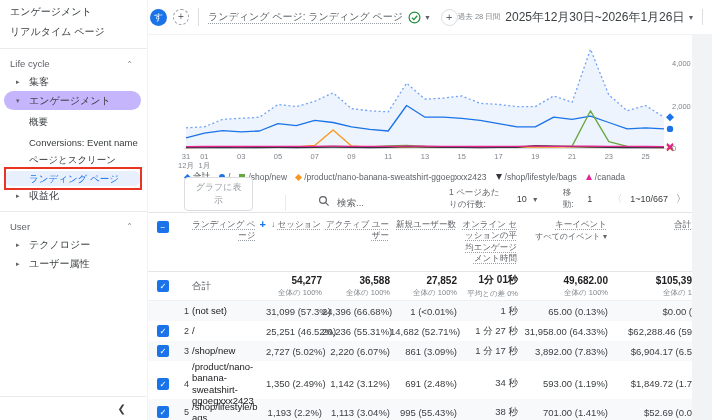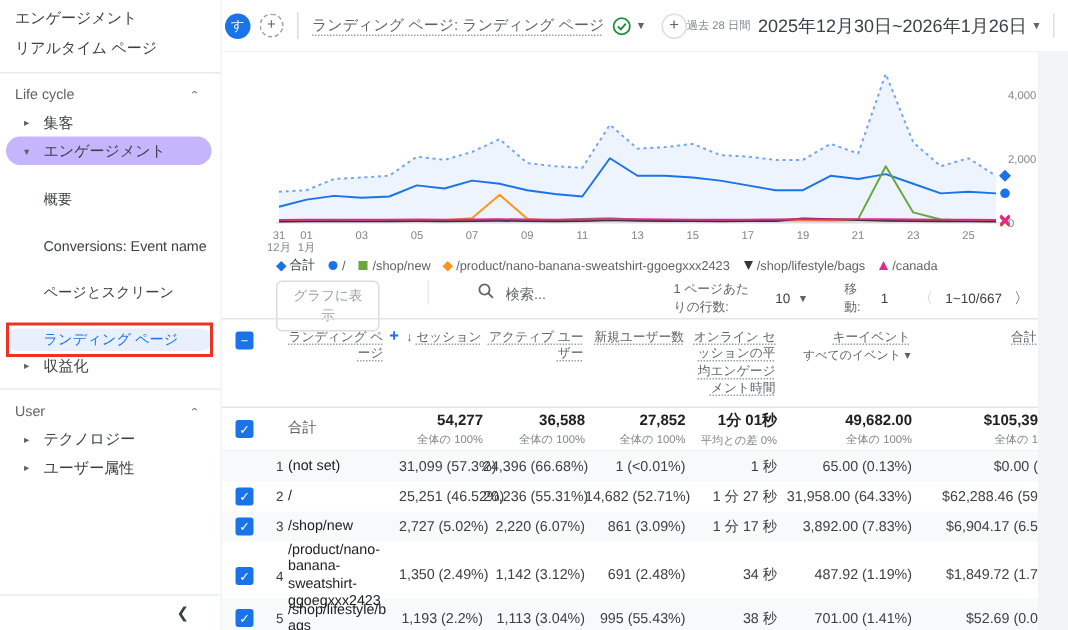--- a/index.html
+++ b/index.html
@@ -9,21 +9,21 @@
   
   .sidebar{position:absolute;left:0;top:0;width:148px;height:420px;background:#fff;border-right:1px solid #f1f3f4;box-sizing:border-box;}
   .nav{padding-top:2px;}
   .nav-top{height:20px;display:flex;align-items:center;padding-left:10px;font-size:10px;color:#3c4043;white-space:nowrap;}
   .nav-divider{height:12px;position:relative;}
   .nav-divider::after{content:"";position:absolute;left:0;right:0;top:6px;border-top:1px solid #e8eaed;}
   .nav-section{height:18px;display:flex;align-items:center;padding:0 14px 0 10px;font-size:9.5px;color:#5f6368;}
   .nav-section .chev{margin-left:auto;font-size:8px;color:#5f6368;transform:scaleY(.8);}
   .nav-parent{height:19px;display:flex;align-items:center;padding-left:25px;margin:0 6px 0 4px;border-radius:14px;font-size:10px;color:#3c4043;position:relative;white-space:nowrap;}
   .nav-parent.hl{background:#c4b5fd;}
-  .nav-child{height:15px;display:flex;align-items:center;padding-left:25px;margin:16px 6px 0 4px;border-radius:12px;font-size:9.5px;color:#3c4043;position:relative;white-space:nowrap;overflow:hidden;}
+  .nav-child{height:15px;display:flex;align-items:flex-end;padding-left:25px;margin:4px 6px 0 4px;border-radius:12px;font-size:9.5px;color:#3c4043;position:relative;white-space:nowrap;overflow:hidden;}
   .nav-child.sel{background:#e8f0fe;color:#1a73e8;overflow:visible;}
   .arr{position:absolute;left:12px;font-size:7px;color:#5f6368;}
   .ann{position:absolute;left:0;right:-1px;top:-4px;bottom:-4px;border:2px solid #ea3323;pointer-events:none;z-index:9;}
   .side-foot{position:absolute;left:0;right:1px;bottom:0;height:23px;border-top:1px solid #e8eaed;display:flex;align-items:center;}
   .collapse-btn{margin-left:auto;margin-right:20px;border:none;background:none;font-size:10px;color:#3c4043;cursor:pointer;padding:0;}
 
   
   .content{position:absolute;left:148px;top:0;width:544px;height:420px;}
   .strip{position:absolute;left:692px;top:35px;width:20px;height:385px;background:#f1f3f4;}
 
@@ -48,21 +48,21 @@
   .lg-it{display:flex;align-items:center;gap:3px;}
   .mk{display:inline-block;flex:none;}
   .mk.circle{width:6px;height:6px;border-radius:50%;}
   .mk.square{width:6px;height:6px;}
   .mk.diamond{width:5px;height:5px;transform:rotate(45deg);}
   .mk.triangle-down{width:0;height:0;border-left:3.5px solid transparent;border-right:3.5px solid transparent;border-top:6px solid #000;}
   .mk.triangle-up{width:0;height:0;border-left:3.5px solid transparent;border-right:3.5px solid transparent;border-bottom:6px solid #000;}
   .lg-total{color:#3c4043;}
 
   
-  .toolbar{position:absolute;left:0;top:187px;width:544px;height:24px;display:flex;align-items:flex-start;gap:20px;}
+  .toolbar{position:absolute;left:0;top:187px;width:544px;height:24px;display:flex;align-items:flex-end;gap:20px;}
   .chart-toggle{margin-left:36px;border:1px solid #dadce0;border-radius:4px;background:#fff;color:#9aa0a6;font-size:9px;padding:3px 10px;font-family:inherit;}
   .vdiv3{width:1px;height:16px;background:#e8eaed;margin-left:12px;}
   .search-wrap{display:flex;align-items:center;margin-left:12px;gap:5px;}
   .search-input{border:none;outline:none;font-size:9.5px;color:#3c4043;width:90px;font-family:inherit;}
   .search-input::placeholder{color:#5f6368;}
   .pager{margin-left:auto;display:flex;align-items:center;font-size:8.5px;color:#5f6368;padding-right:6px;}
   .pg-val{font-size:9px;color:#3c4043;margin-left:12px;}
   .pg-caret{font-size:7px;color:#5f6368;margin-left:5px;}
   .pg-goto{margin-left:24px;}
   .pg-prev{margin-left:20px;color:#bdc1c6;font-size:10px;}
@@ -356,21 +356,21 @@
         <div class="grid t-row tall">
           <div>
             <div class="cb">✓</div>
           </div>
           <div class="c-num">4</div>
           <div class="c-dim">/product/nano-banana-sweatshirt-ggoegxxx2423</div>
           <div class="c-val">1,350 (2.49%)</div>
           <div class="c-val">1,142 (3.12%)</div>
           <div class="c-val">691 (2.48%)</div>
           <div class="c-val">34 秒</div>
-          <div class="c-val">487.92 (1.19%)</div>
+          <div class="c-val">593.00 (1.19%)</div>
           <div class="c-val">$1,849.72 (1.7</div>
         </div>
         <div class="grid t-row odd last">
           <div>
             <div class="cb">✓</div>
           </div>
           <div class="c-num">5</div>
           <div class="c-dim">/shop/lifestyle/bags</div>
           <div class="c-val">1,193 (2.2%)</div>
           <div class="c-val">1,113 (3.04%)</div>

